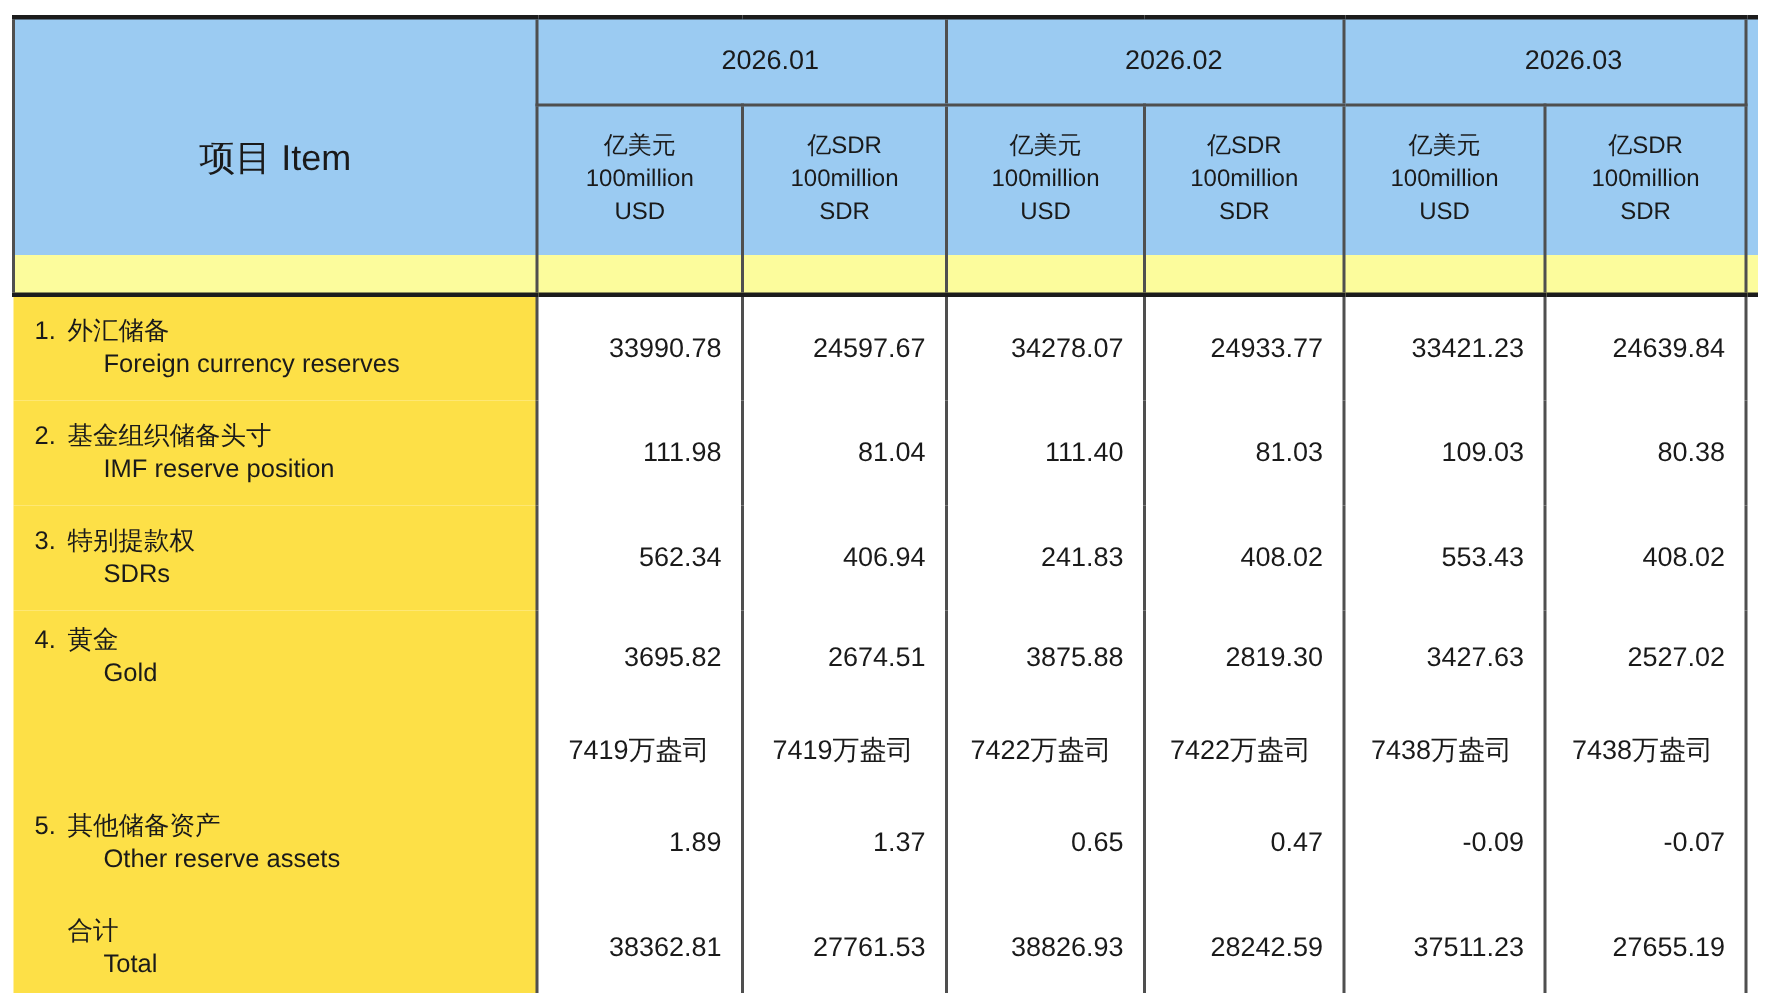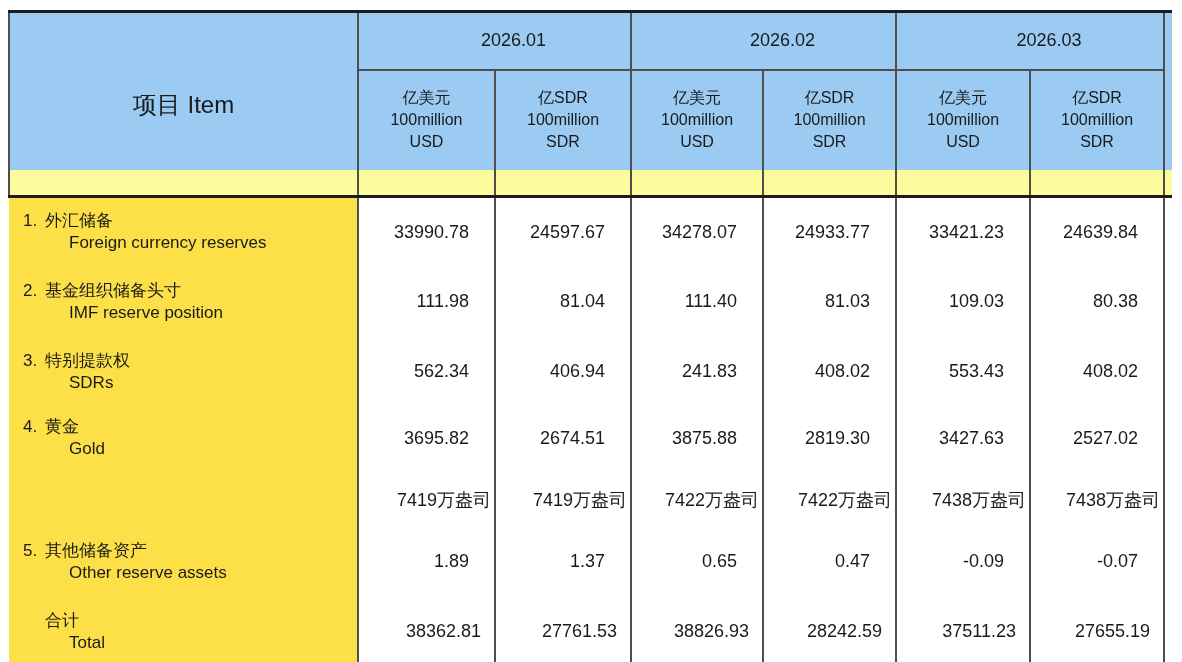--- a/index.html
+++ b/index.html
@@ -48,24 +48,24 @@
   .band .b-val{border-left:2px solid var(--line);}
   .band .b-val.col-last{border-right:2px solid var(--line);}
   .band .b-sliver{background:var(--yellow);}
 
   
   .item-cell{background:#fde047;font-size:17px;line-height:22px;padding-left:14px;}
   .item-cell .no{display:inline-block;width:22px;}
   .item-cell .en{margin-left:46px;}
   .val{
     background:#fff;border-left:2px solid var(--line);
-    text-align:right;font-size:18px;padding-right:25px;
+    text-align:right;font-size:18px;padding-right:13px;
   }
   .val.col-last{border-right:2px solid var(--line);}
-  .ounce .val{padding-right:3px;}
+  .ounce .val{padding-right:21px;}
   .total-row td{padding-bottom:14px;}
   .total-row .val{padding-right:13px;padding-bottom:14px;}
   .sliver-body{background:#fff;}
 </style>
 </head>
 <body>
 
 <div class="viewport">
   <div class="sheet">
     <table class="reserves">

